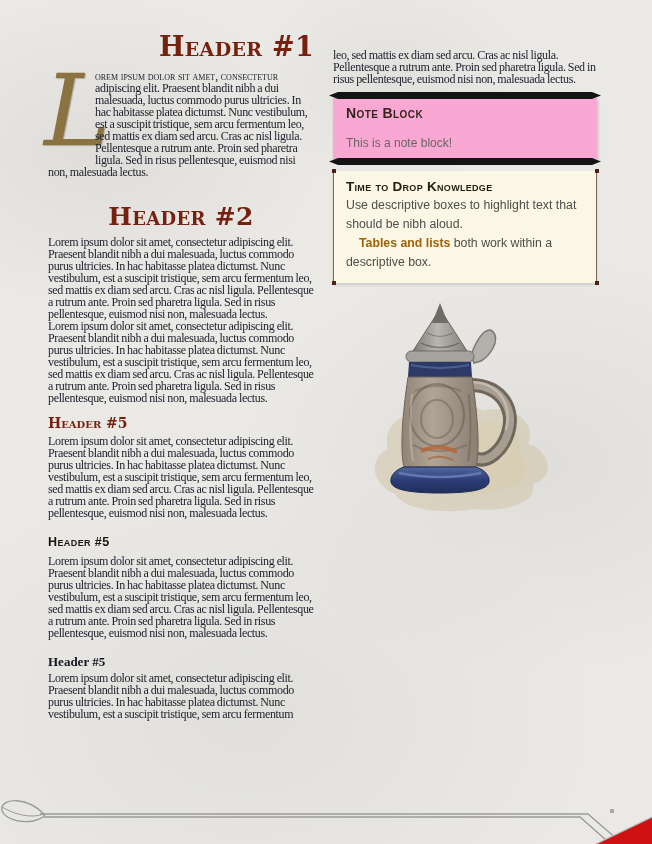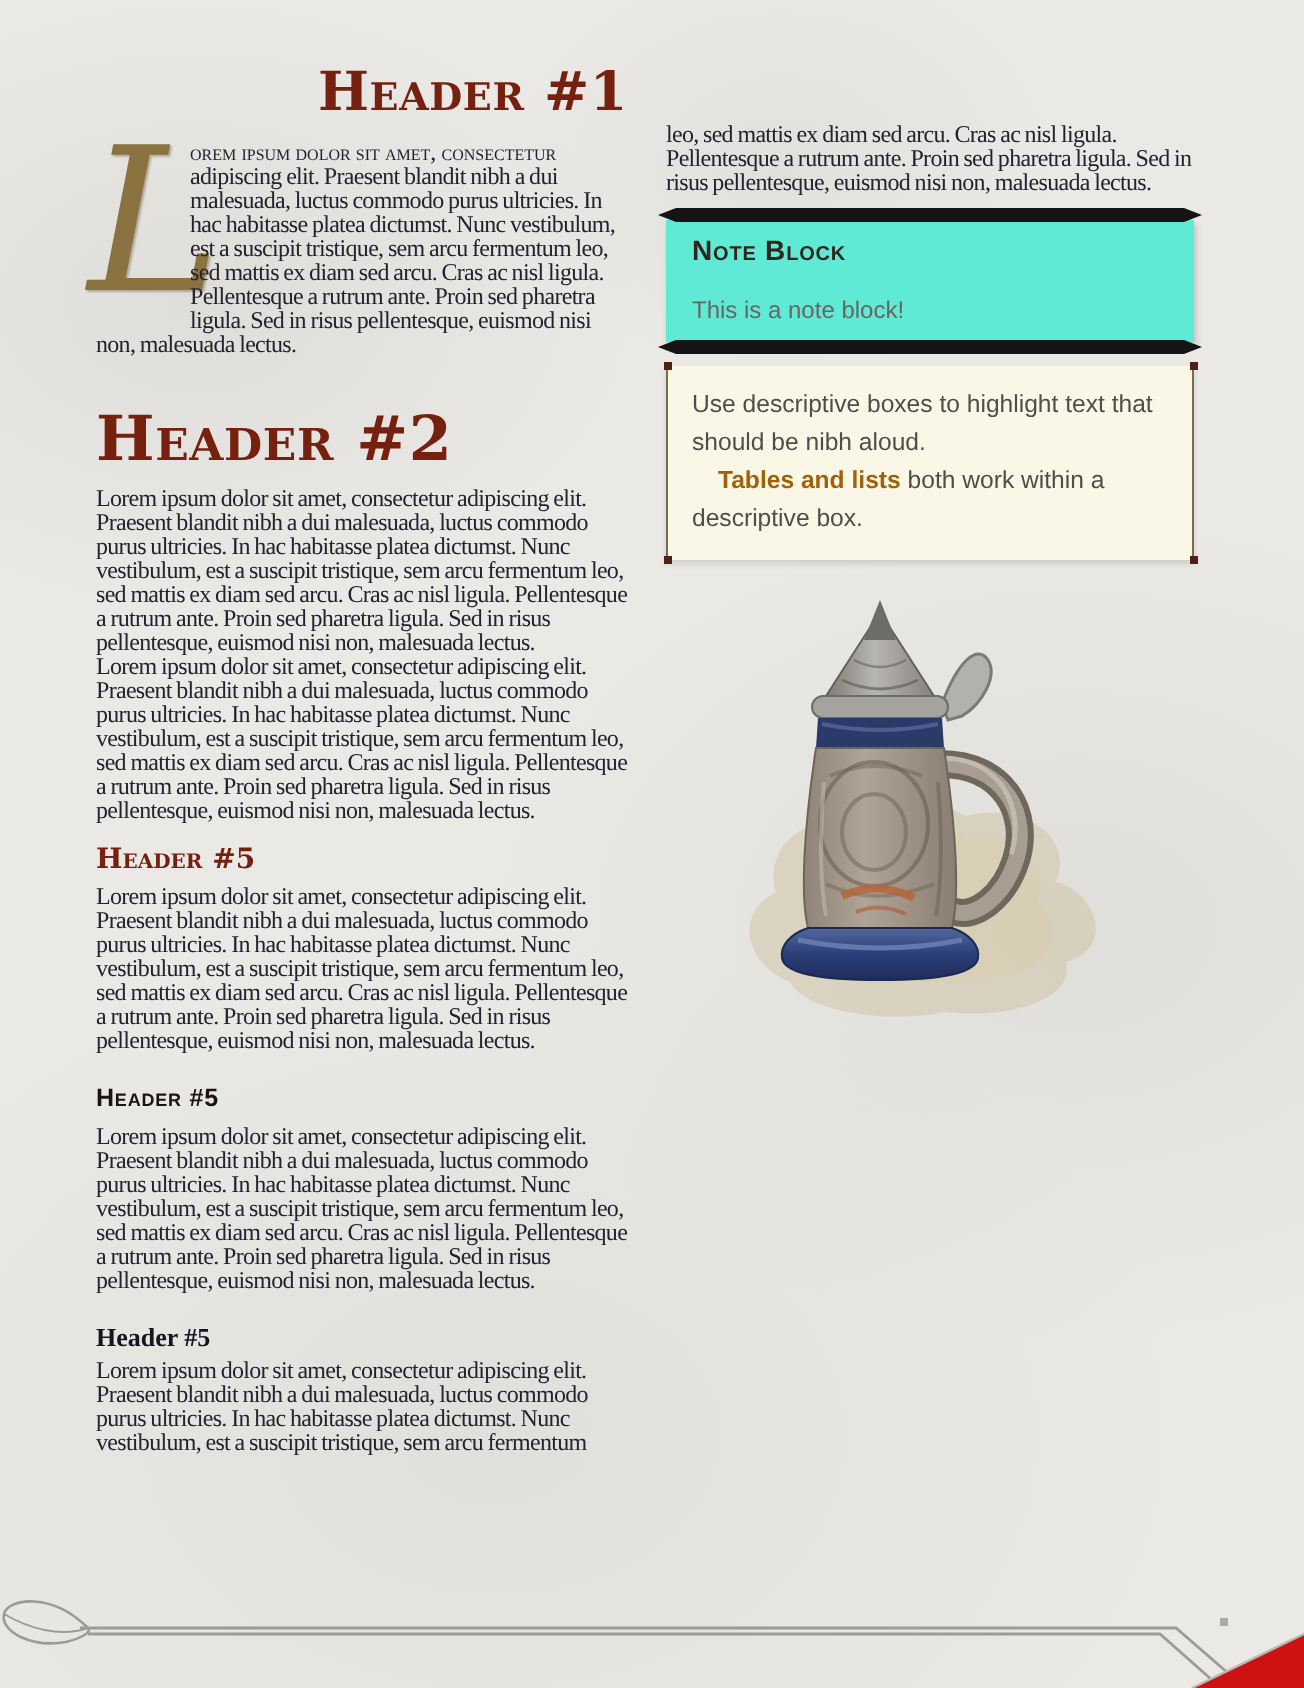--- a/index.html
+++ b/index.html
@@ -8,41 +8,41 @@
     font-family:"Liberation Serif",serif;
     background:
       radial-gradient(ellipse 320px 220px at 15% 18%, rgba(120,118,112,.10), transparent 70%),
       radial-gradient(ellipse 420px 300px at 82% 55%, rgba(128,124,114,.10), transparent 70%),
       radial-gradient(ellipse 500px 360px at 38% 85%, rgba(110,110,104,.08), transparent 70%),
       radial-gradient(ellipse 200px 150px at 60% 10%, rgba(125,122,115,.08), transparent 70%),
       #eae9e6;
   }
   .col{position:absolute;}
   .col-left{left:48px;top:33px;width:266px;}
-  .col-right{left:333px;top:61px;width:264px;}
+  .col-right{left:333px;top:49px;width:264px;}
 
   h1,h2,h3,h4{font-family:"DejaVu Serif",serif;font-variant:small-caps;color:#76200f;margin:0;}
   h1{font-size:27px;font-weight:600;line-height:1.05;margin-bottom:9px;letter-spacing:.3px;text-align:right;}
-  h2{font-size:31px;font-weight:600;margin-top:24px;margin-bottom:5px;letter-spacing:.3px;}
+  h2{font-size:25px;font-weight:600;margin-top:24px;margin-bottom:5px;letter-spacing:.3px;text-align:center;}
   h3{font-size:17.5px;font-weight:600;margin-top:15px;margin-bottom:6px;padding-bottom:2px;border-bottom:1.5px solid #b9a263;}
   h4{font-size:14px;font-weight:700;margin-top:11px;margin-bottom:4px;}
   h5{font-family:"Liberation Sans",sans-serif;font-variant:small-caps;font-size:12.5px;font-weight:700;color:#1c140e;margin:16px 0 6px 0;letter-spacing:.4px;}
   h6{font-family:"Liberation Serif",serif;font-size:13px;font-weight:700;color:#151520;margin:15px 0 2px 0;}
 
   p.body-text{font-size:12px;line-height:12px;letter-spacing:-0.35px;word-spacing:-0.4px;color:#232330;margin:0;}
   .dropcap{
     float:left;font-family:"DejaVu Serif",serif;font-style:italic;
     font-size:100px;line-height:78px;height:84px;width:44px;
     color:#8a7340;text-shadow:1px 1px 1px rgba(90,70,30,.35);
     margin:2px 7px 0 -4px;
   }
   .lead-caps{font-variant:small-caps;letter-spacing:0;}
 
   
-  .note{position:relative;margin-top:13px;background:#5eead4;padding:7px 13px 9px;box-shadow:1px 2px 3px rgba(0,0,0,.18);}
+  .note{position:relative;margin-top:13px;background:#f9a8d4;padding:7px 13px 9px;box-shadow:1px 2px 3px rgba(0,0,0,.18);}
   .note::before,.note::after{
     content:"";position:absolute;left:-4px;right:-4px;height:7px;background:#141414;
     clip-path:polygon(0 50%,9px 0,calc(100% - 9px) 0,100% 50%,calc(100% - 9px) 100%,9px 100%);
   }
   .note::before{top:-6px;}
   .note::after{bottom:-6px;}
   .note-title{font-family:"Liberation Sans",sans-serif;font-variant:small-caps;font-weight:700;font-size:14px;color:#33251d;letter-spacing:.4px;}
   .note-body{font-family:"Liberation Sans",sans-serif;font-size:12px;color:#6b6560;margin-top:15px;}
 
   
@@ -90,20 +90,21 @@
   <div class="note">
     <div class="note-title">Note Block</div>
     <div class="note-body">This is a note block!</div>
   </div>
 
   <div class="know">
     <i class="dot tl"></i>
     <i class="dot tr"></i>
     <i class="dot bl"></i>
     <i class="dot br"></i>
+    <div class="know-title">Time to Drop Knowledge</div>
     <p>Use descriptive boxes to highlight text that should be nibh aloud.</p>
     <p class="indent"><b>Tables and lists</b><span> both work within a descriptive box.</span></p>
   </div>
 
   <div class="illustration">
     <svg width="264" height="220" viewBox="0 0 264 220">
       <defs>
         <linearGradient id="pew" x1="0" y1="0" x2="1" y2="0">
           <stop offset="0" stop-color="#7e7b74"></stop>
             <stop offset="0.45" stop-color="#b8b6b0"></stop>

